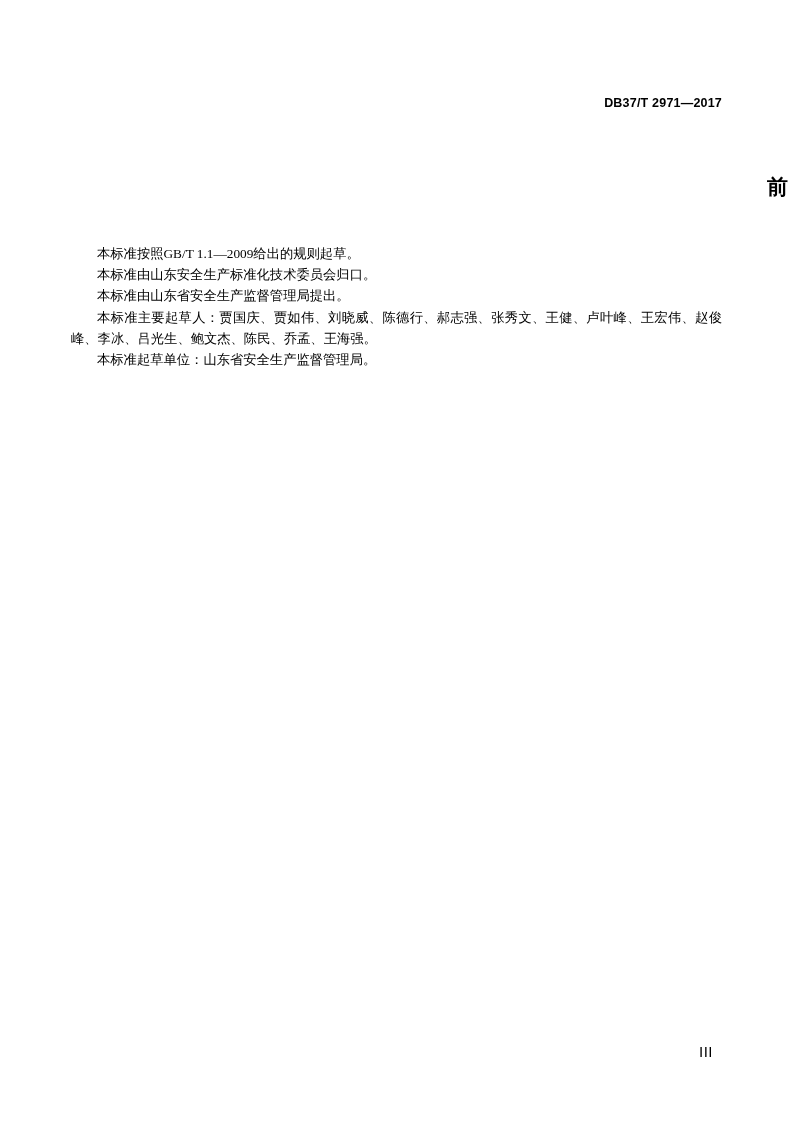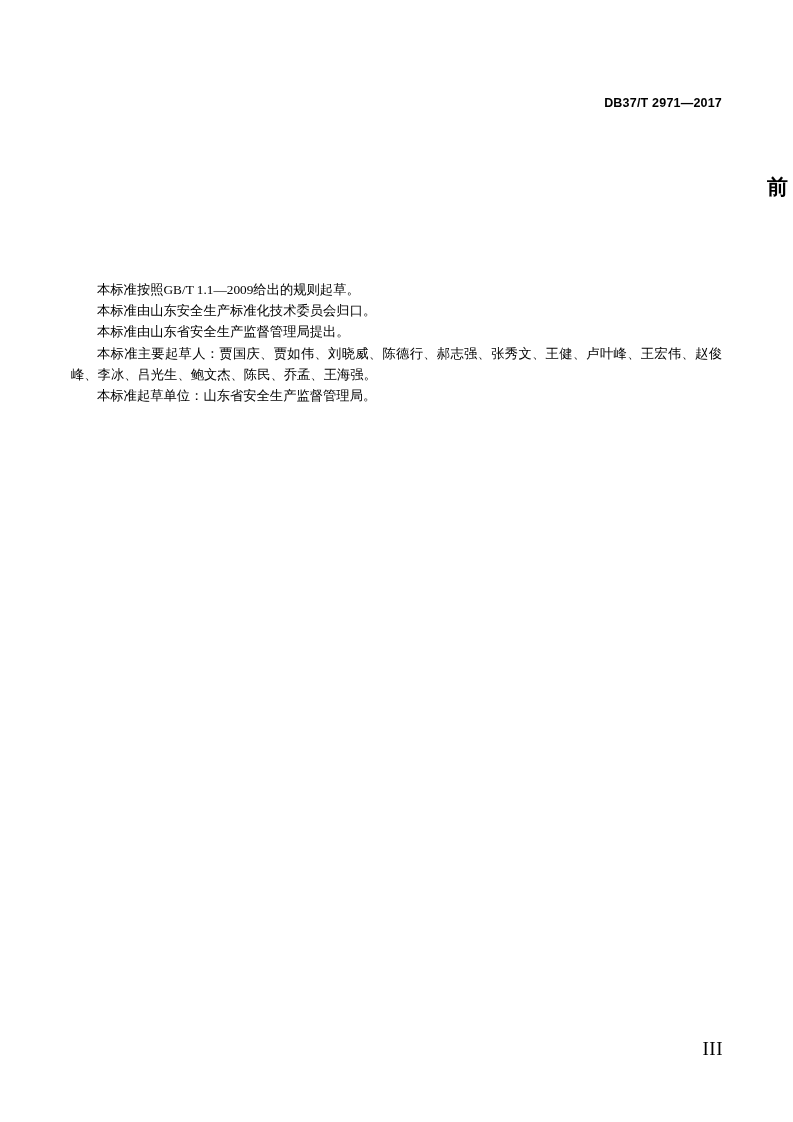--- a/index.html
+++ b/index.html
@@ -44,32 +44,31 @@
     width: 26px;
   }
   .body-block {
     position: absolute;
     top: 243px;
     left: 71px;
     width: 651px;
     font-size: 13.3px;
     line-height: 21.2px;
     text-align: justify;
-    margin-top: 36px;
   }
   .body-block p {
     margin: 0;
     text-indent: 26px;
   }
   .footer {
     position: absolute;
     bottom: 62px;
-    right: 70px;
-    font-family: Liberation Serif, serif;
-    font-size: 19px;
+    right: 80px;
+    font-family: Liberation Sans, sans-serif;
+    font-size: 15px;
     letter-spacing: 0.5px;
   }
 </style>
 </head>
 <body>
 
 <div class="page">
 
   <div class="header">DB37/T 2971—2017</div>
 

